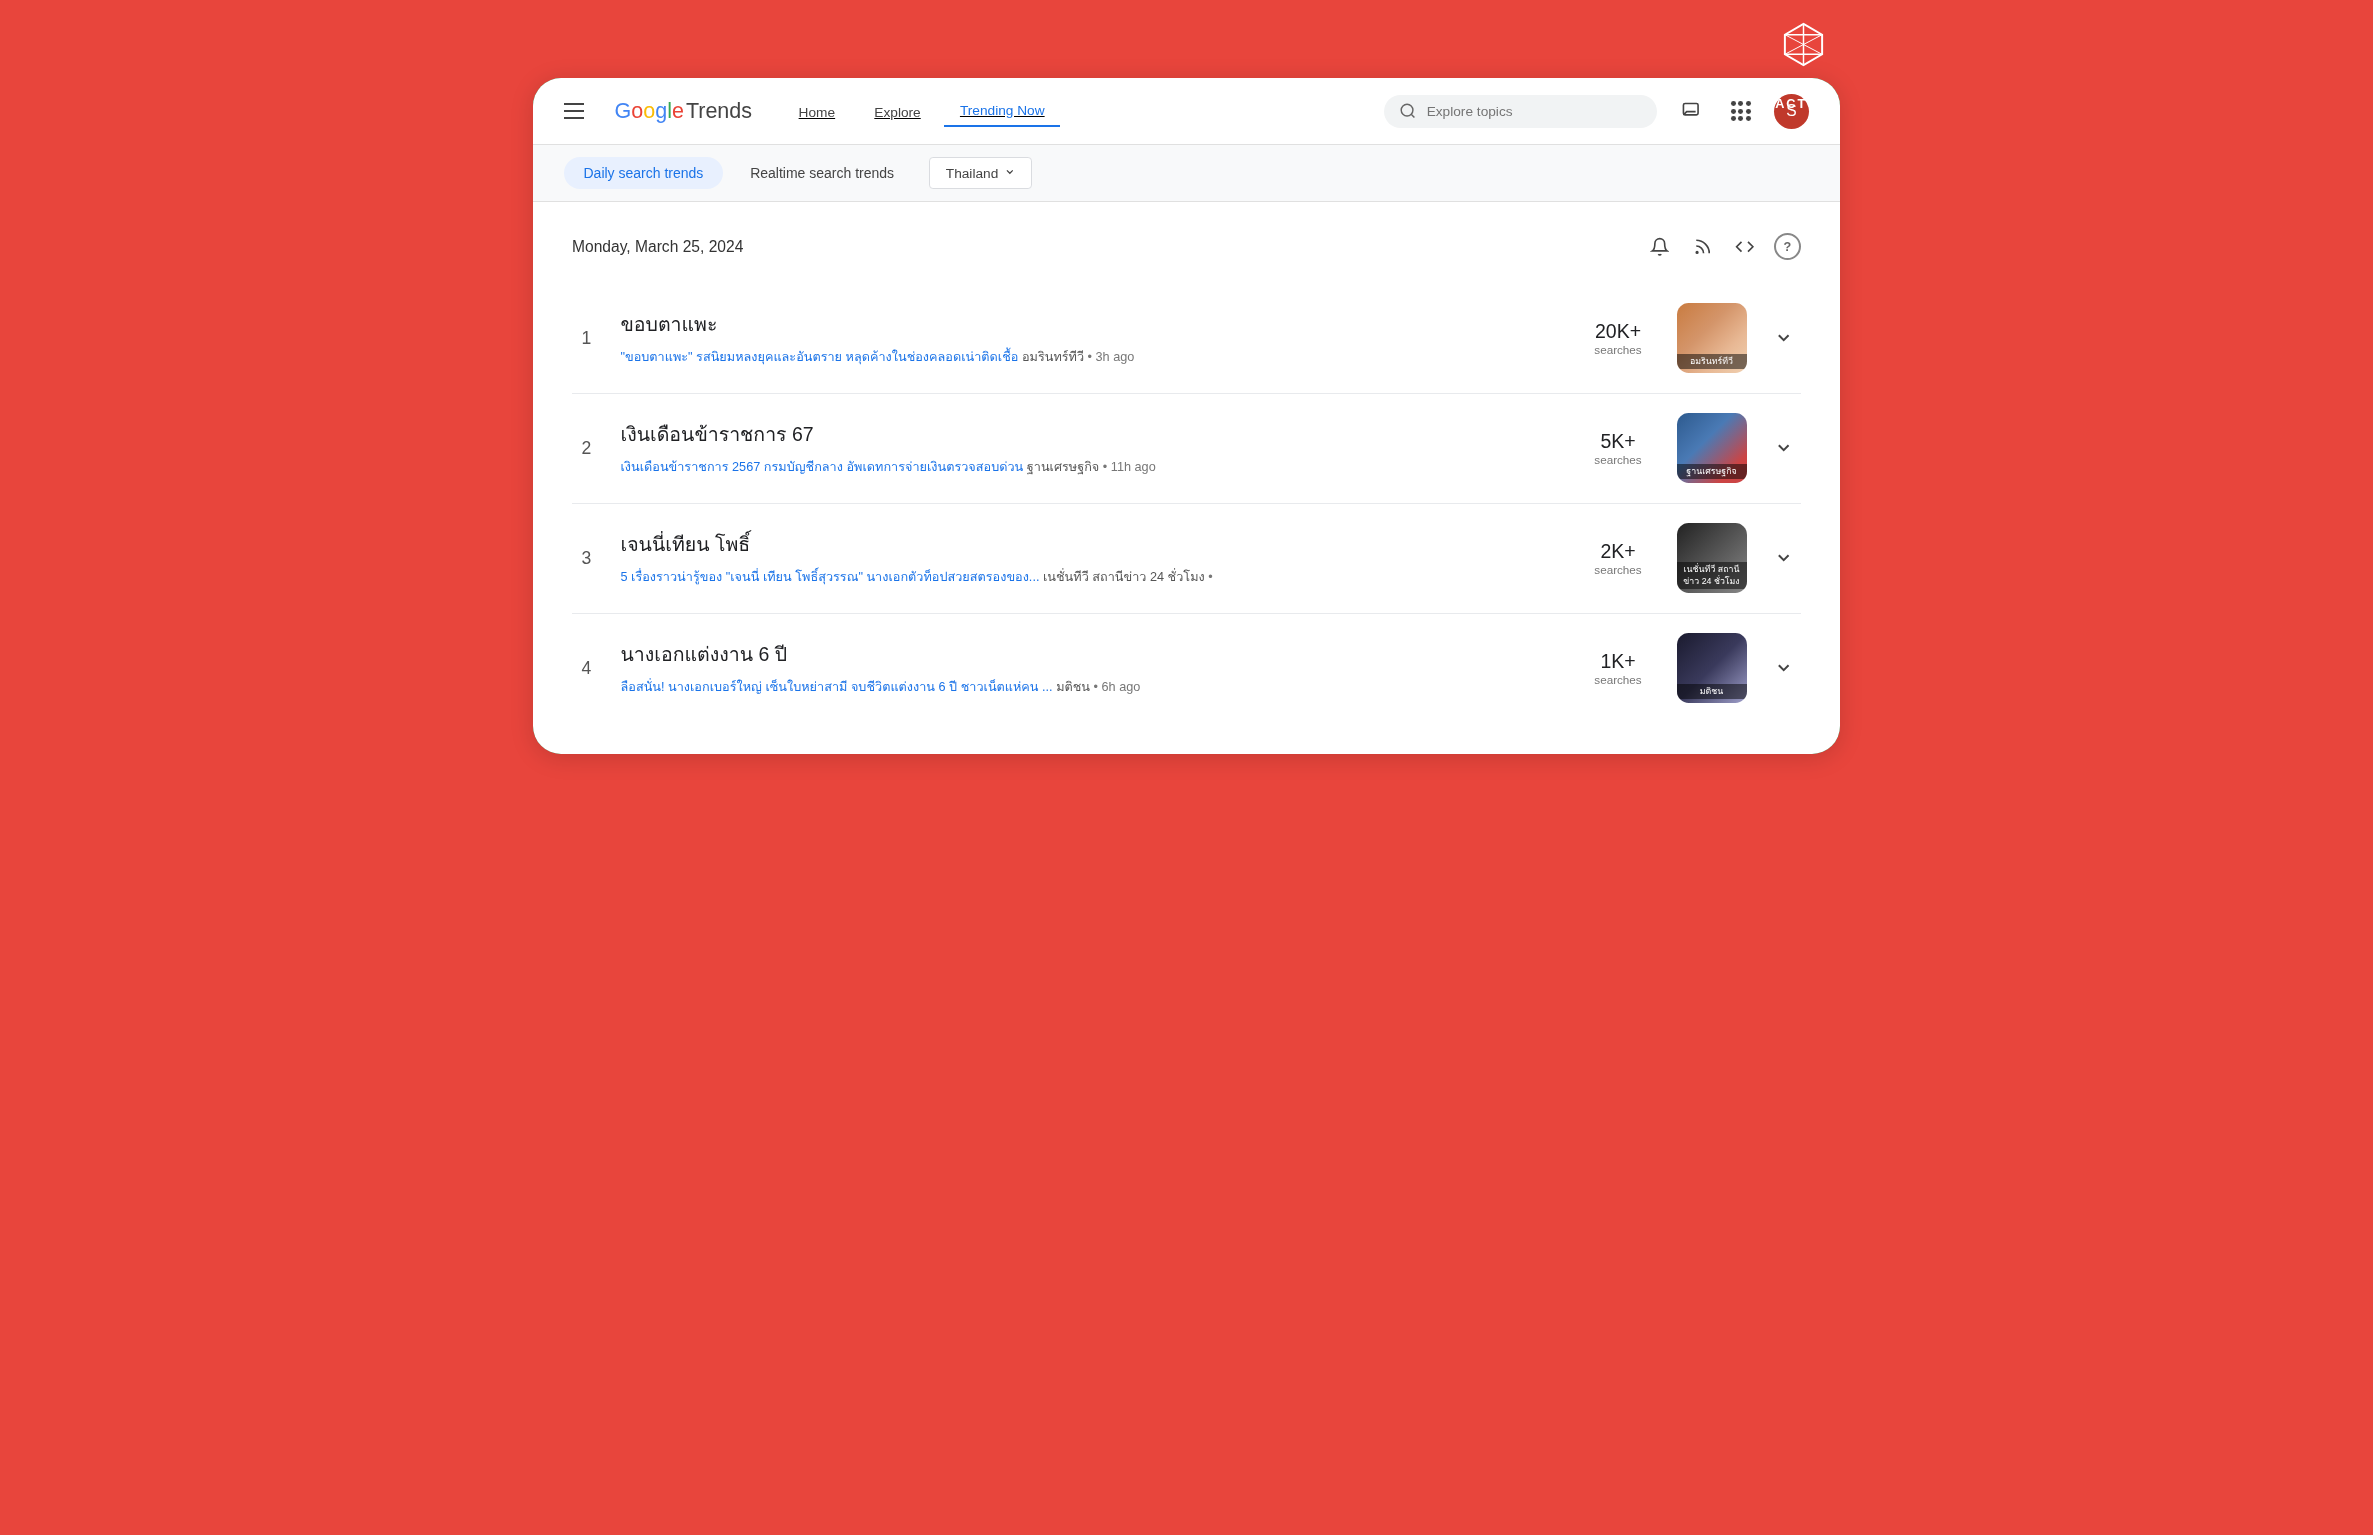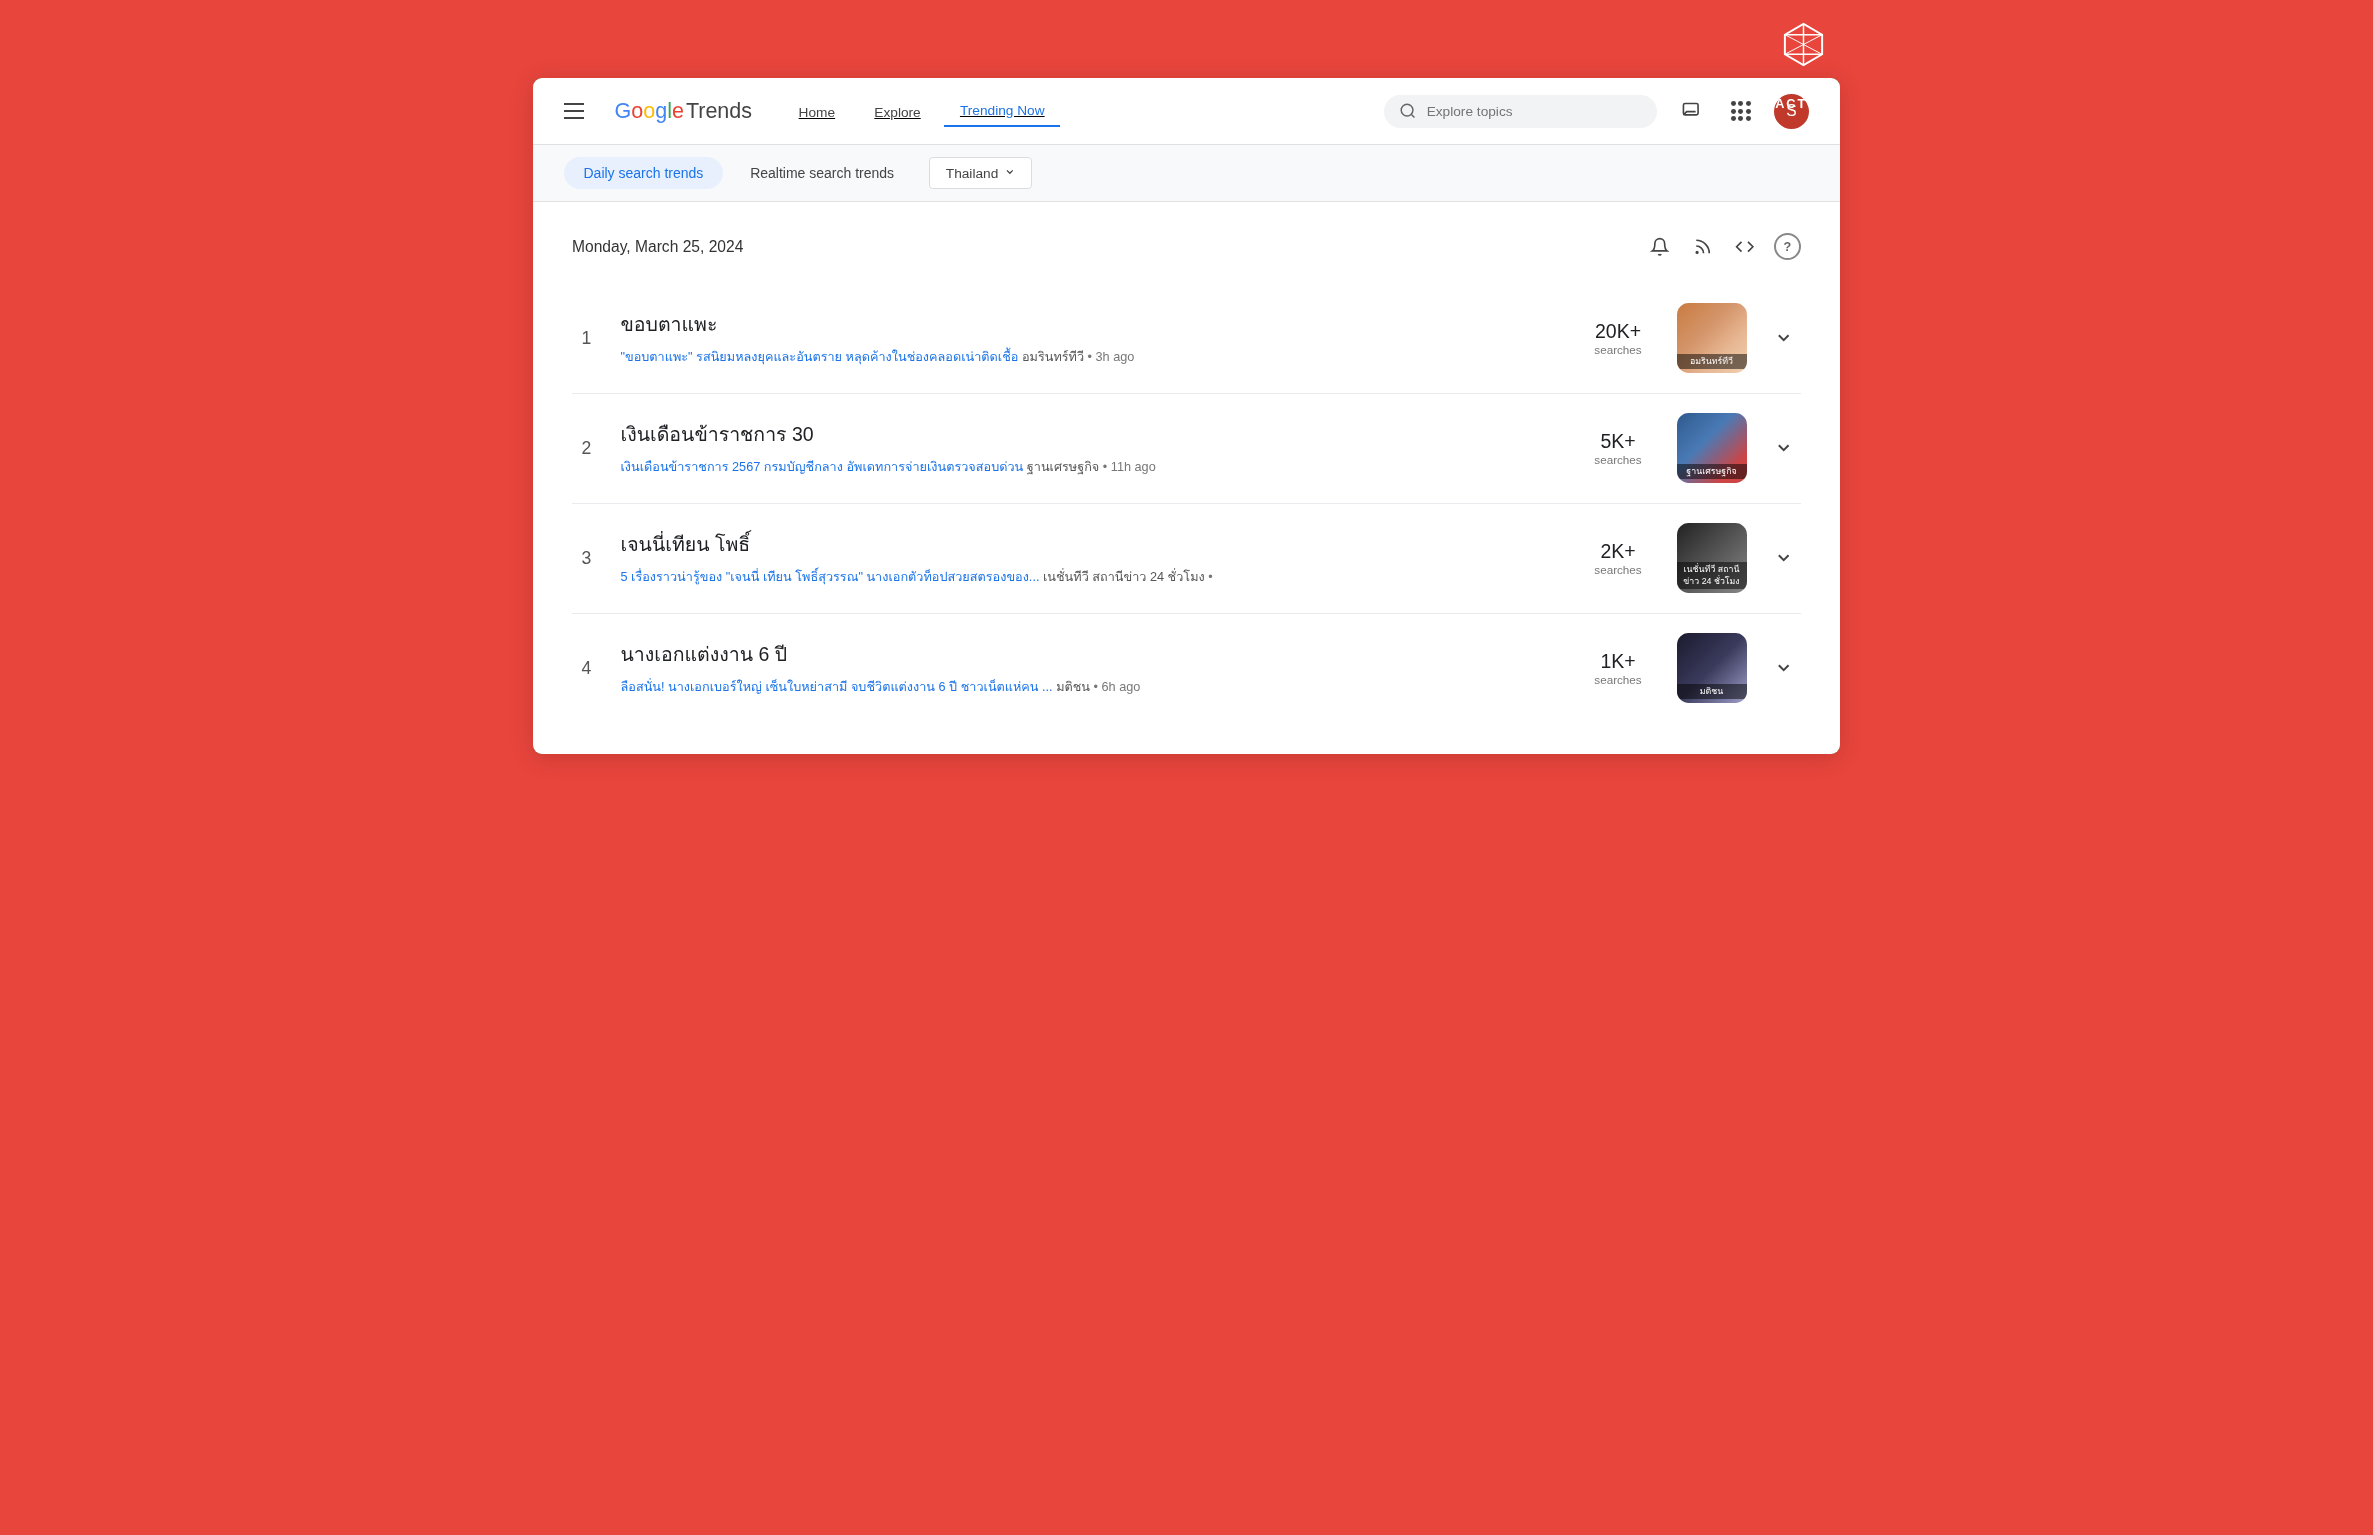--- a/index.html
+++ b/index.html
@@ -40,21 +40,21 @@
       font-weight: 700;
       letter-spacing: 2px;
       line-height: 1.4;
       text-align: left;
       color: white;
     }
 
     
     .card {
       background: #15803d;
-      border-radius: 9px;
+      border-radius: 28px;
       overflow: hidden;
       margin-top: 39px;
       box-shadow: 0 3.9px 23.4px rgba(0,0,0,0.15);
     }
 
     
     .navbar {
       background: white;
       padding: 15.6px 31px;
       display: flex;
@@ -502,21 +502,21 @@
           <div class="expand-btn">
             <svg width="19.5" height="19.5" viewBox="0 0 24 24" fill="none" stroke="#444" stroke-width="2.5">
               <polyline points="6 9 12 15 18 9"></polyline>
             </svg>
           </div>
         </div>
 
         <div class="trend-item">
           <div class="trend-rank">2</div>
           <div class="trend-content">
-            <div class="trend-title">เงินเดือนข้าราชการ 30</div>
+            <div class="trend-title">เงินเดือนข้าราชการ 67</div>
             <div class="trend-subtitle">
               <a class="trend-link">เงินเดือนข้าราชการ 2567 กรมบัญชีกลาง อัพเดทการจ่ายเงินตรวจสอบด่วน</a>
               <span class="trend-source">ฐานเศรษฐกิจ</span>
               <span class="trend-time"> • </span>
               <span class="trend-time">11h ago</span>
             </div>
           </div>
           <div class="trend-searches">
             <div class="trend-count">5K+</div>
             <div class="trend-searches-label">searches</div>

